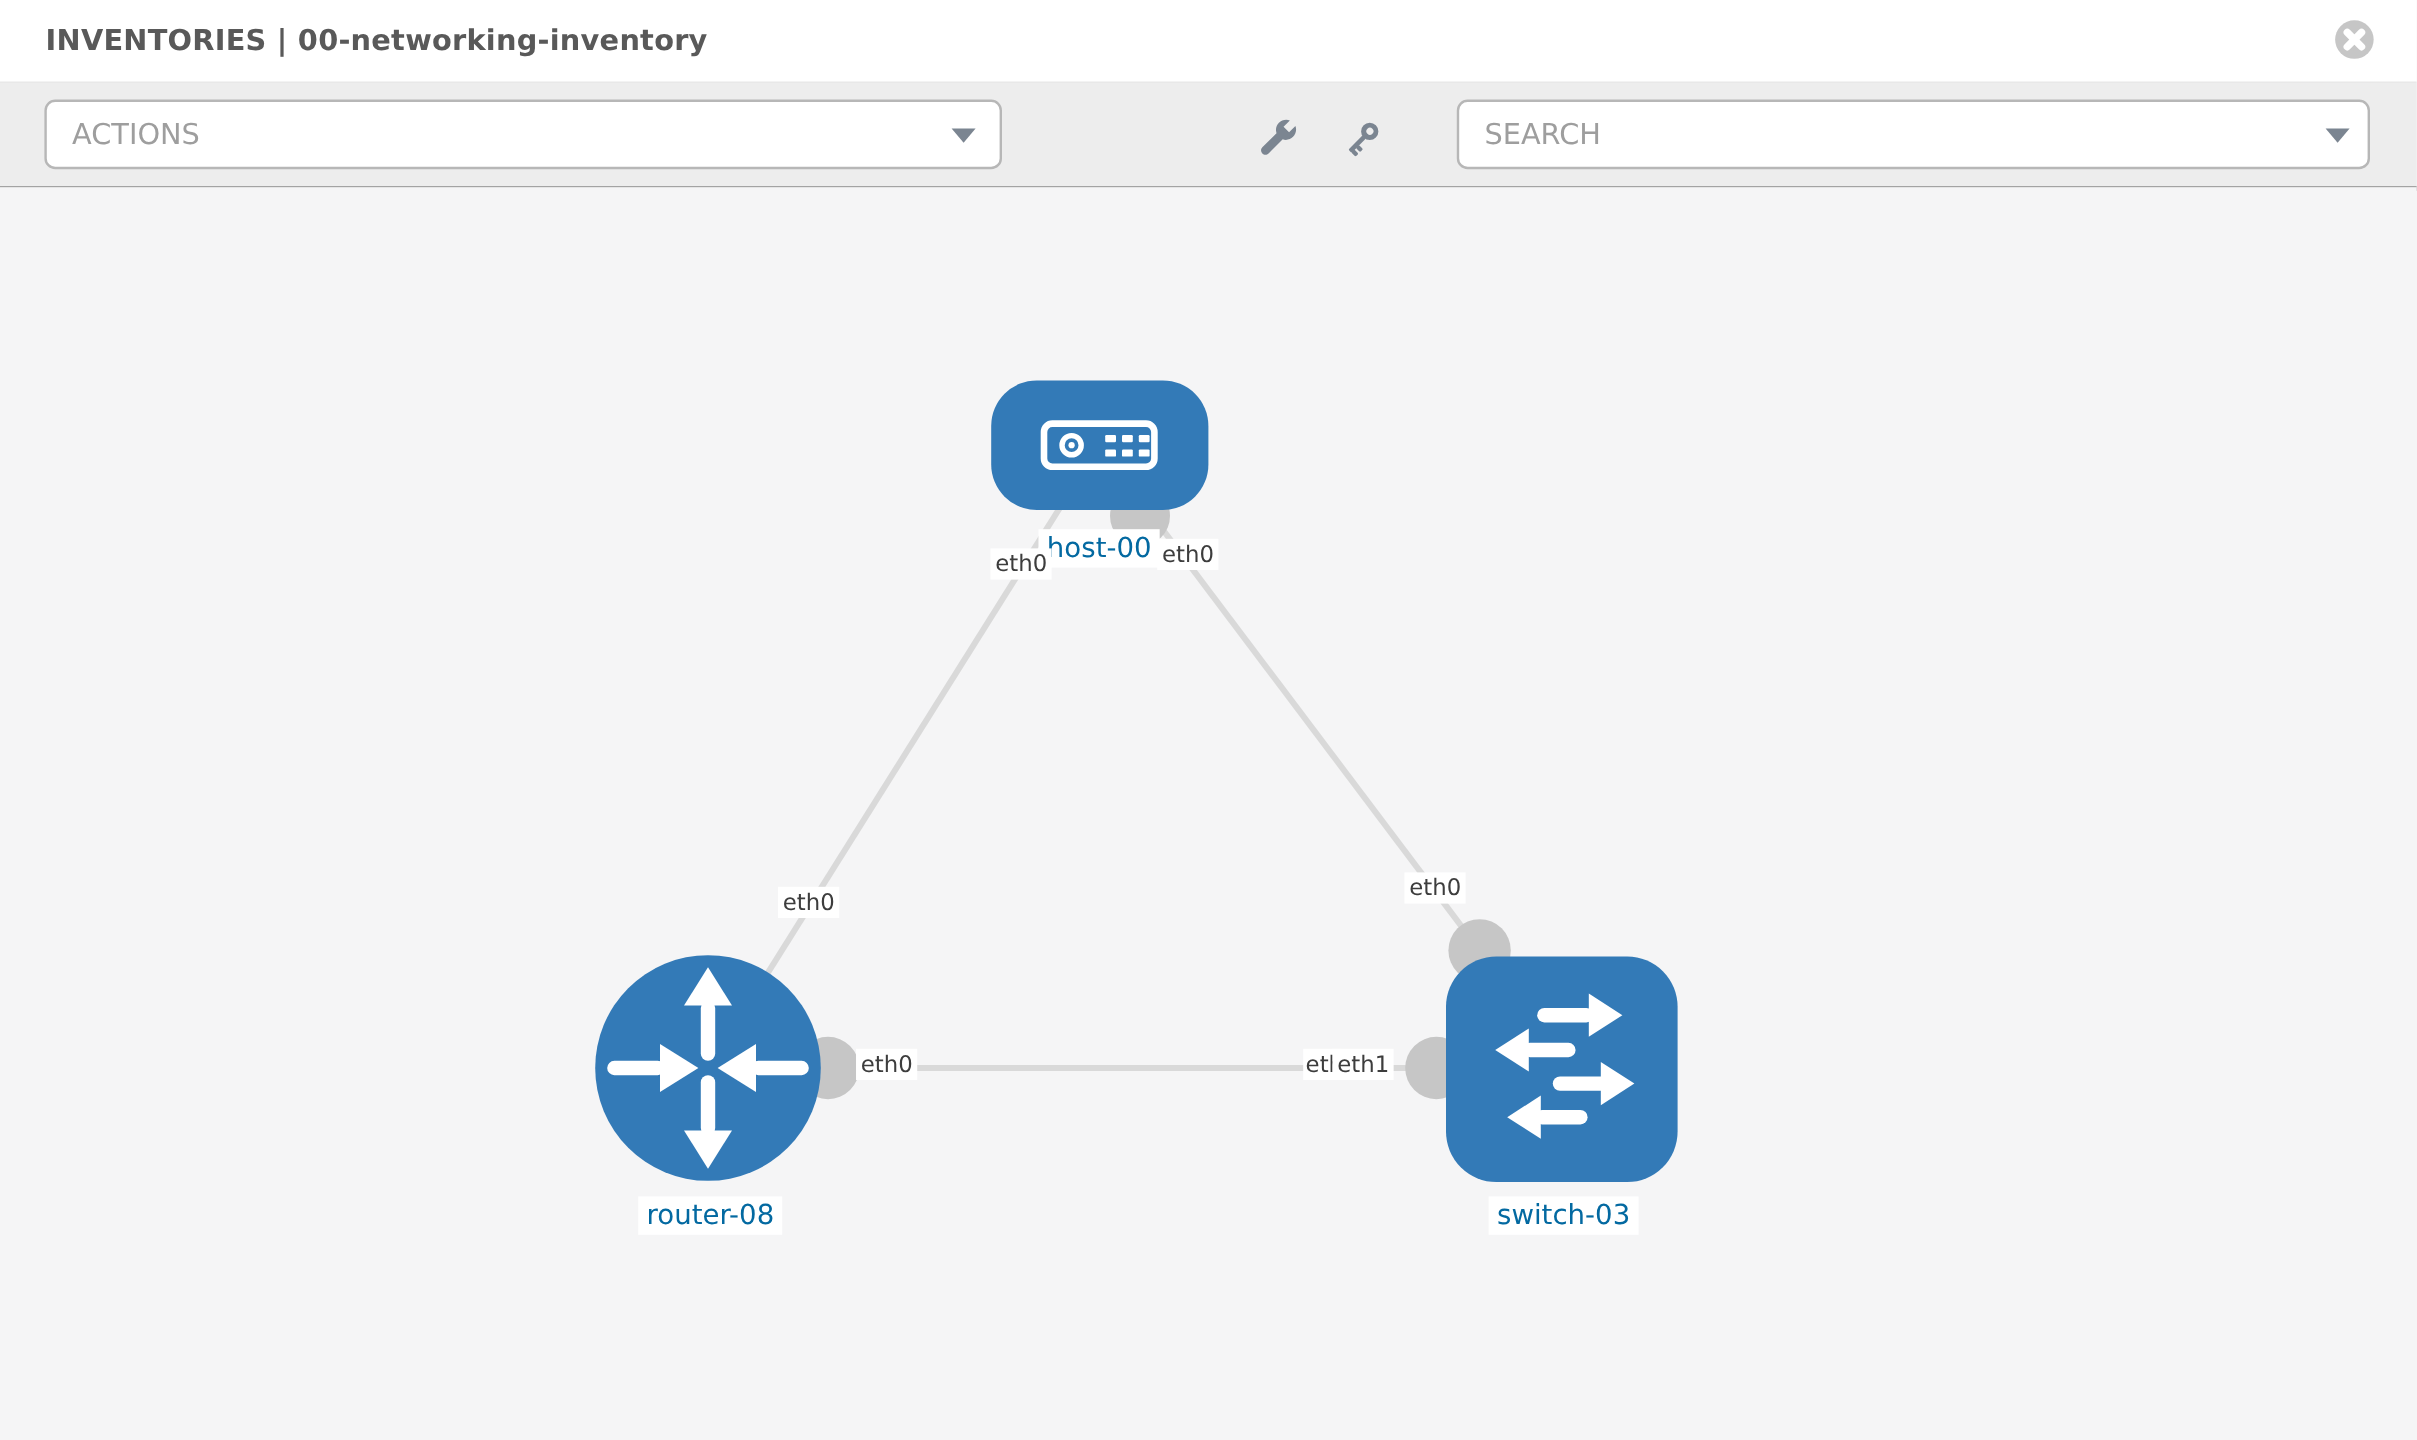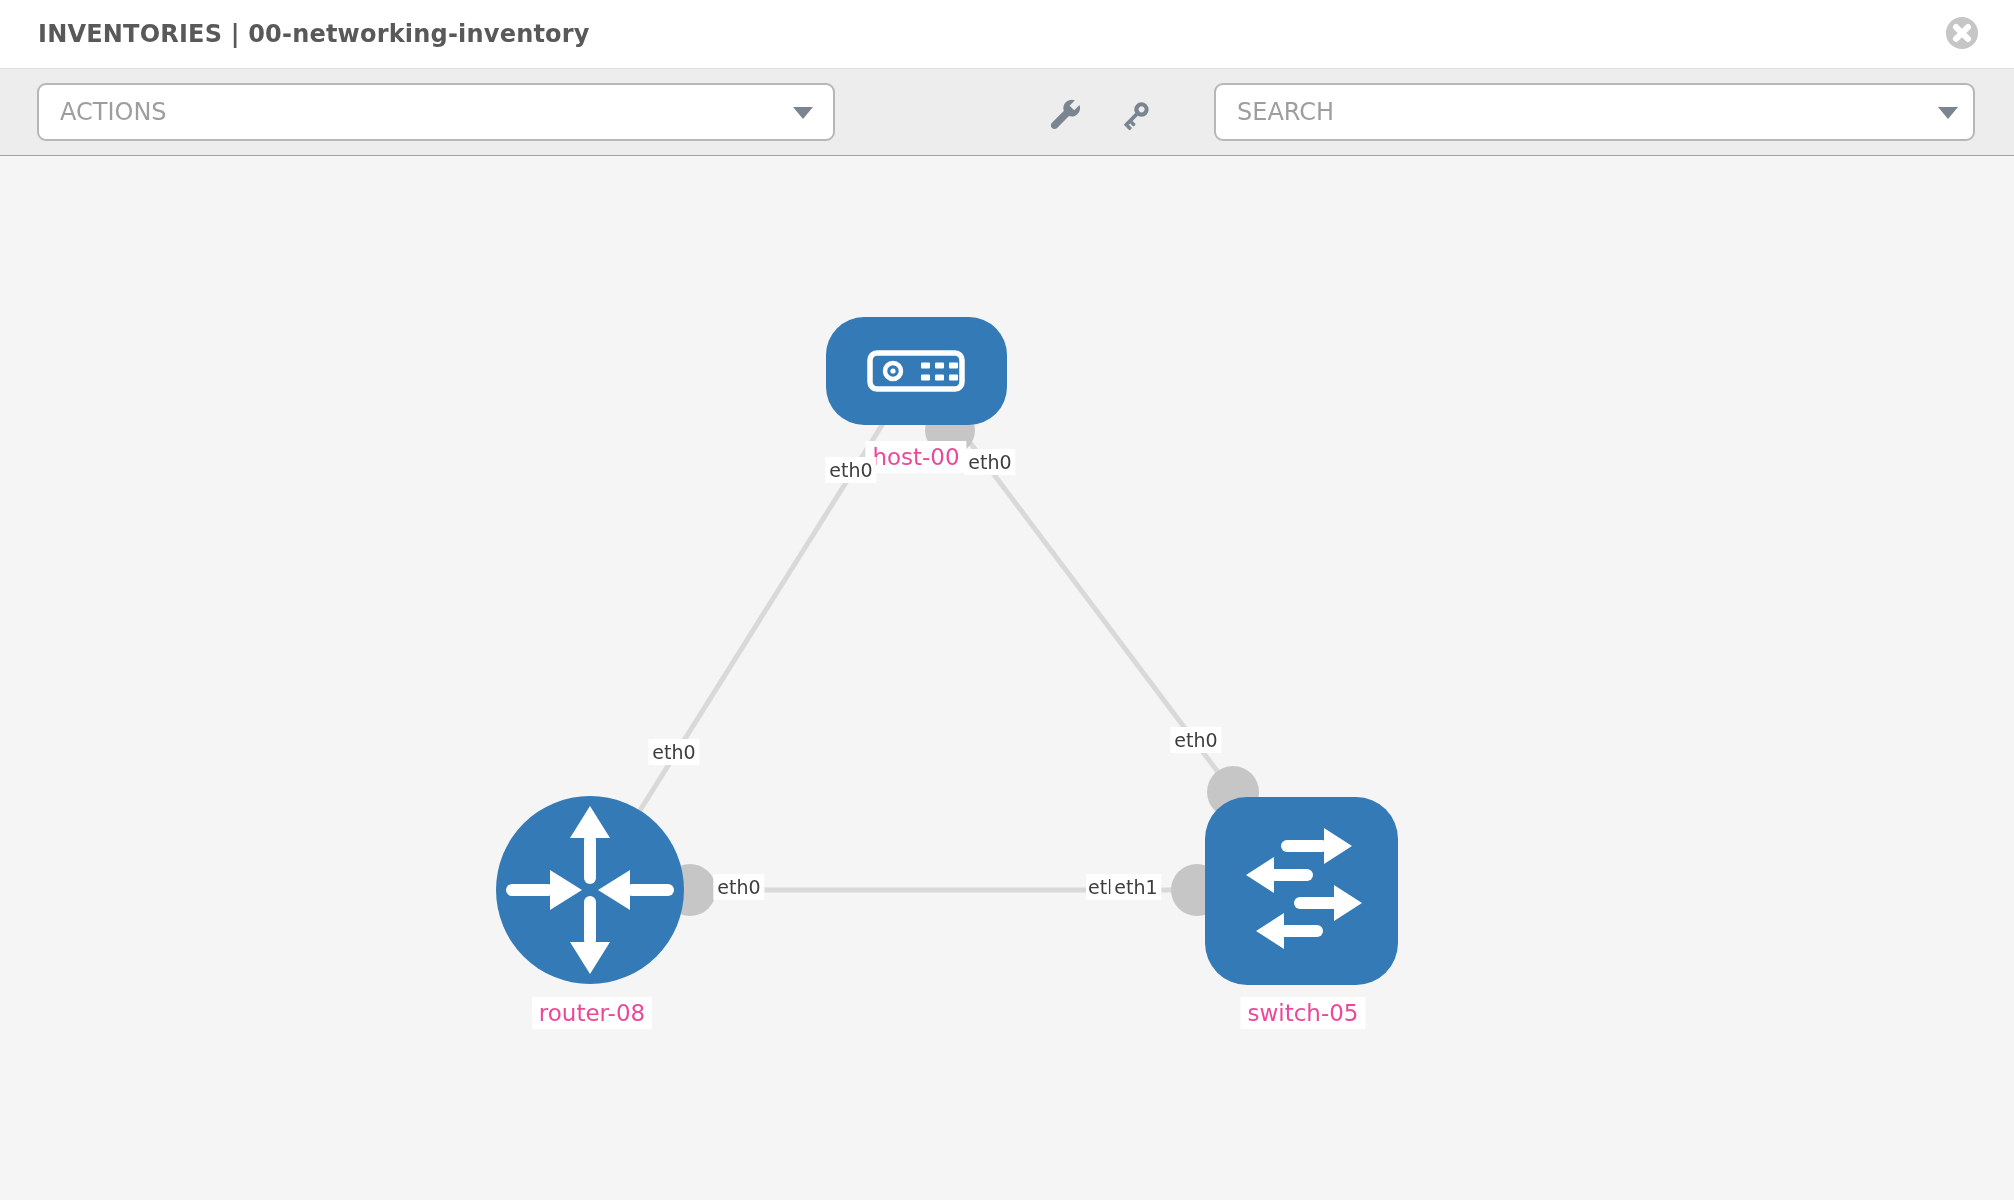--- a/index.html
+++ b/index.html
@@ -52,21 +52,21 @@
   .tool-btn svg{display:block;}
   .btn-wrench{left:1047px;}
   .btn-key{left:1117px;}
   
   .canvas{
     position:absolute;left:0;top:156px;width:2014px;height:1044px;
     background:#f5f5f6;overflow:hidden;
   }
   .canvas svg.topology{position:absolute;left:0;top:0;}
   .node-label,.eth-label{
-    position:absolute;background:#ffffff;color:#ec4899;white-space:nowrap;
+    position:absolute;background:#ffffff;color:#0369a1;white-space:nowrap;
     transform:translate(-50%,-50%);z-index:3;
   }
   .node-label{font-size:23px;padding:3px 7px;}
   .eth-label{font-size:19px;padding:2px 4px;color:#3d3d3d;}
   .eth-label.clipped{transform:translate(0,-50%);overflow:hidden;padding:2px 0 2px 2px;z-index:2;}
   .eth-label.front{z-index:4;}
 </style>
 </head>
 <body>
 
@@ -167,21 +167,21 @@
         <line x1="1300" y1="747" x2="1334" y2="747"></line>
         <polygon points="1362,747 1334,729 1334,765" stroke="none"></polygon>
         <line x1="1317" y1="775" x2="1285" y2="775"></line>
         <polygon points="1256,775 1284,757 1284,793" stroke="none"></polygon>
       </g>
     </g>
   </svg>
 
   <div class="node-label" style="left:916px;top:301px;">host-00</div>
   <div class="node-label" style="left:592px;top:857px;">router-08</div>
-  <div class="node-label" style="left:1303px;top:857px;">switch-05</div>
+  <div class="node-label" style="left:1303px;top:857px;">switch-03</div>
 
   <div class="eth-label" style="left:851px;top:314px;">eth0</div>
   <div class="eth-label" style="left:990px;top:306px;">eth0</div>
   <div class="eth-label" style="left:674px;top:596px;">eth0</div>
   <div class="eth-label" style="left:1196px;top:584px;">eth0</div>
   <div class="eth-label" style="left:739px;top:731px;">eth0</div>
   <div class="eth-label clipped" style="left:1086px;top:731px;width:30px;">eth0</div>
   <div class="eth-label front" style="left:1136px;top:731px;">eth1</div>
 
 </div>

